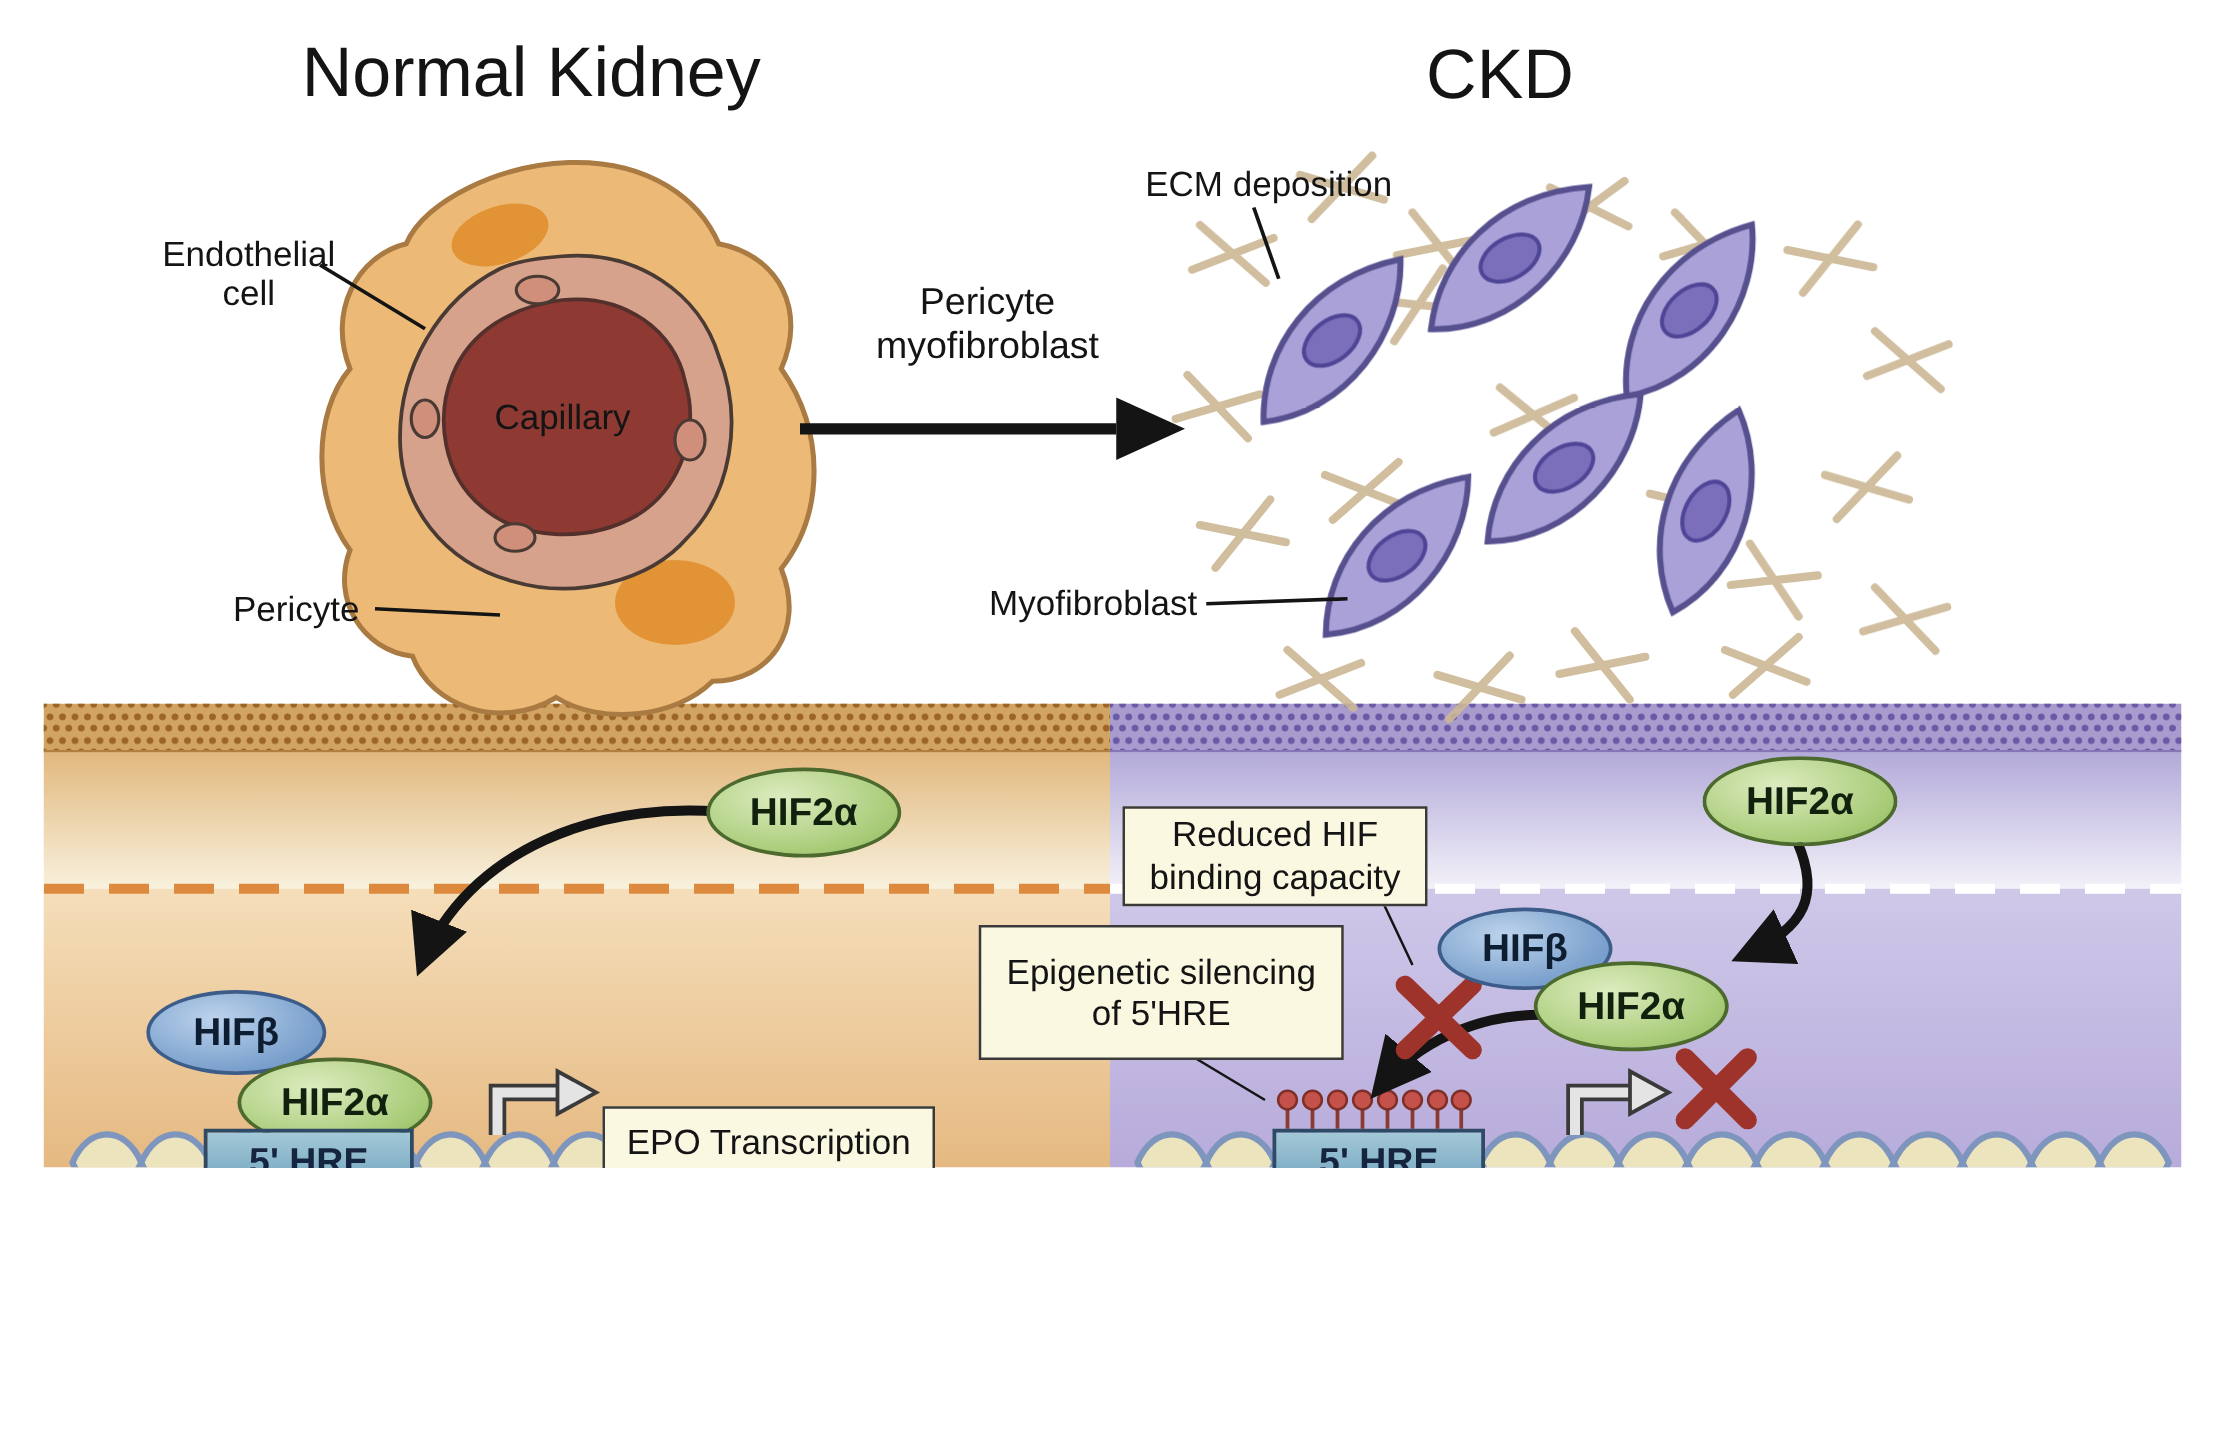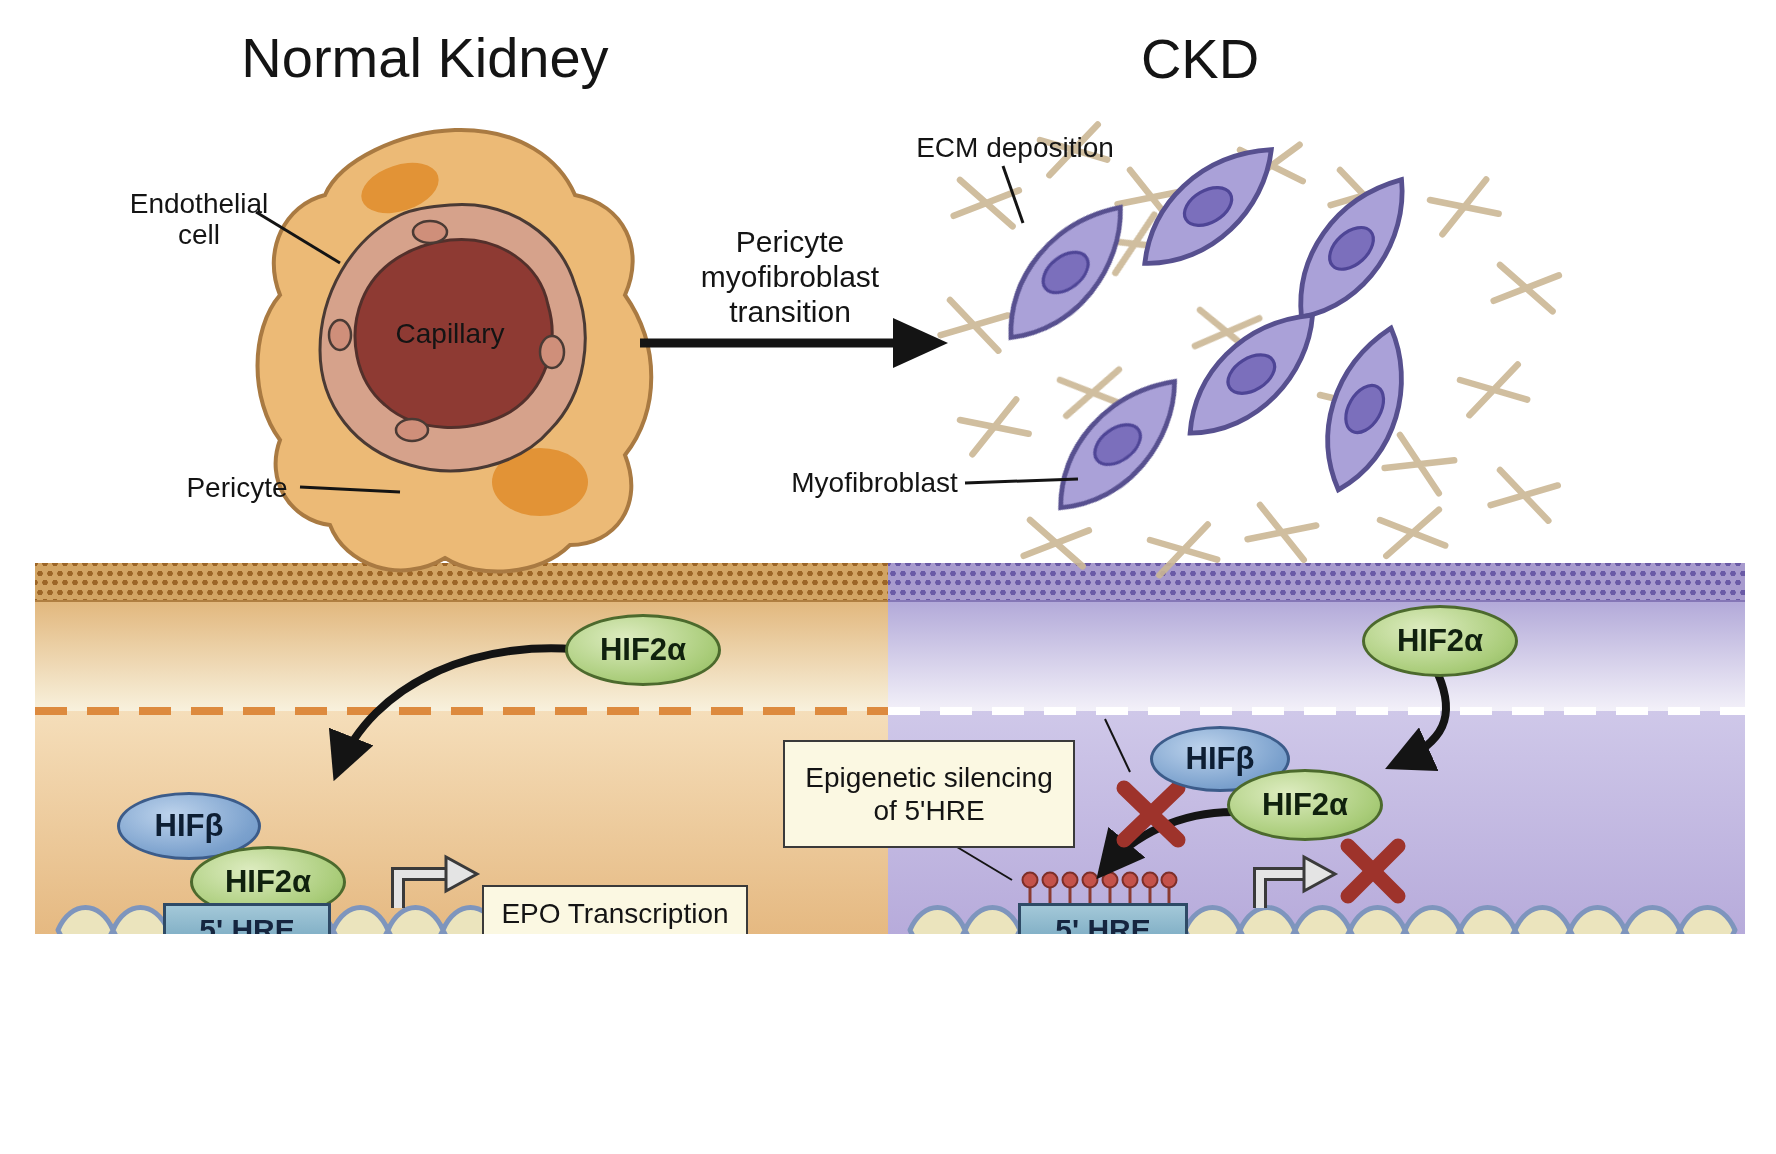--- a/index.html
+++ b/index.html
@@ -240,36 +240,39 @@
   <div class="abs lbl" style="left:118px;top:148px;width:162px;">
     <span style="display:block;margin-top:40px;">Endothelial</span>
     <span style="display:block;">cell</span>
   </div>
   <div class="abs lbl" style="left:360px;top:318px;width:180px;">Capillary</div>
   <div class="abs lbl" style="left:172px;top:472px;width:130px;">Pericyte</div>
 
   <div class="abs transition-text" style="left:658px;top:224px;width:264px;">
     <span style="display:block;">Pericyte</span>
     <span style="display:block;">myofibroblast</span>
-    <span style="display:block;">transition</span>
   </div>
 
   <div class="abs lbl" style="left:905px;top:132px;width:220px;">ECM deposition</div>
   <div class="abs lbl" style="left:782px;top:467px;width:185px;">Myofibroblast</div>
 
   <div class="oval oval-green" style="left:565px;top:614px;width:150px;height:66px;">HIF2α</div>
   <div class="oval oval-blue" style="left:117px;top:792px;width:138px;height:62px;">HIFβ</div>
   <div class="oval oval-green" style="left:190px;top:846px;width:150px;height:66px;">HIF2α</div>
   <div class="hre" style="left:163px;top:903px;width:162px;height:47px;">5' HRE</div>
   <div class="note" style="left:482px;top:885px;width:262px;height:54px;">EPO Transcription</div>
   <div class="tss" style="left:406px;top:950px;">TSS</div>
 
   <div class="oval oval-green" style="left:1362px;top:605px;width:150px;height:66px;">HIF2α</div>
   <div class="oval oval-blue" style="left:1150px;top:726px;width:134px;height:60px;">HIFβ</div>
   <div class="oval oval-green" style="left:1227px;top:769px;width:150px;height:66px;">HIF2α</div>
+  <div class="note" style="left:898px;top:645px;width:240px;height:76px;">
+    <span>Reduced HIF</span>
+    <span>binding capacity</span>
+  </div>
   <div class="note" style="left:783px;top:740px;width:288px;height:104px;line-height:33px;">
     <span>Epigenetic silencing</span>
     <span>of 5'HRE</span>
   </div>
   <div class="hre" style="left:1018px;top:903px;width:164px;height:47px;">5' HRE</div>
   <div class="tss" style="left:1268px;top:950px;">TSS</div>
 
 </div>
 
 </body></html>

